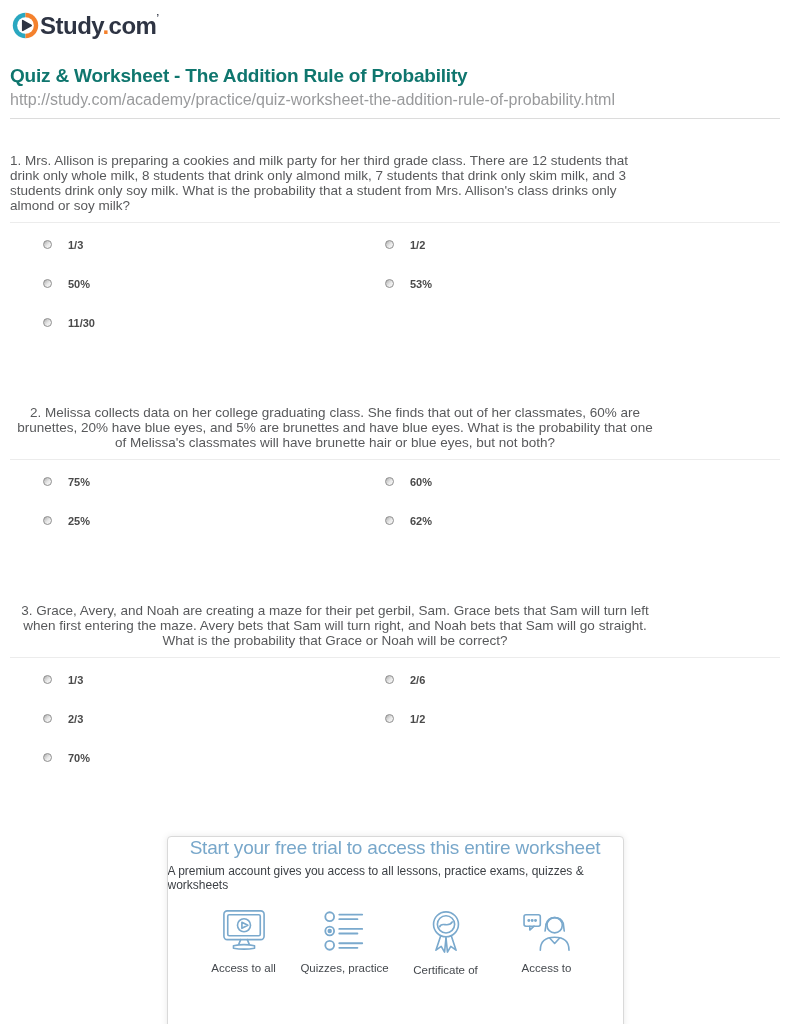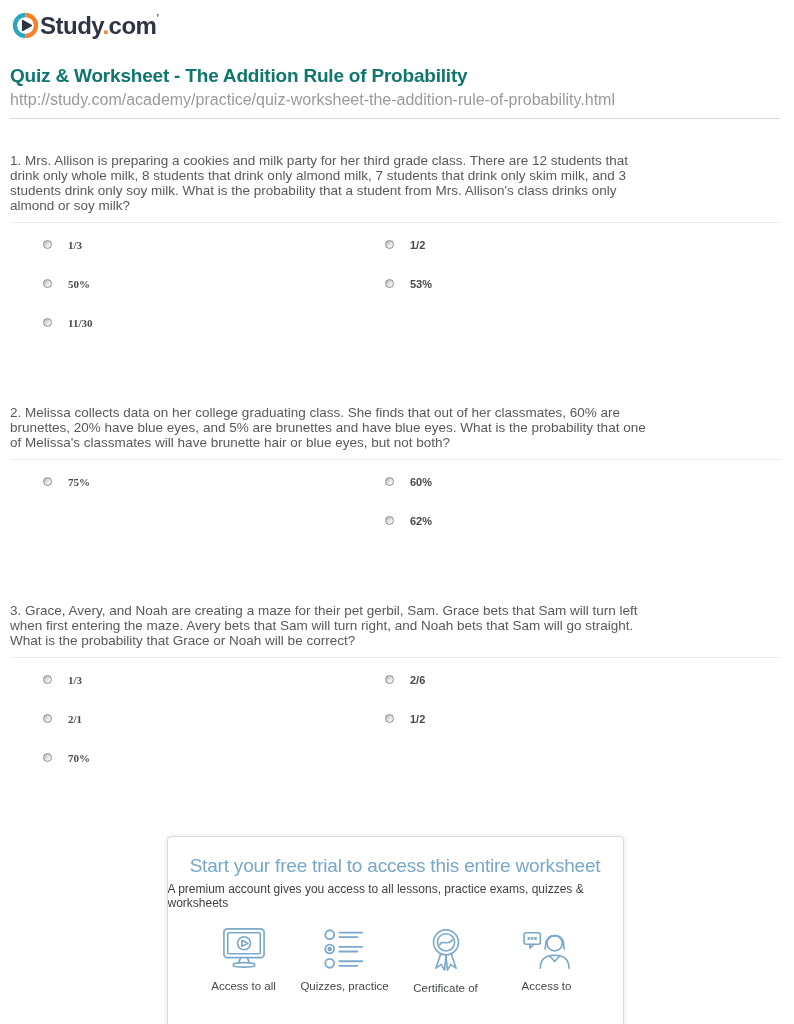--- a/index.html
+++ b/index.html
@@ -17,43 +17,43 @@
   .logo-text .dot { color:#f4812d; }
   .logo-text .tm { font-size:9px; vertical-align:14px; color:#2e3443; letter-spacing:0; }
 
   
   .page-title { margin:26px 0 0 0; font-size:19px; font-weight:700; color:#0f766e; letter-spacing:-0.2px; }
   .page-url { margin-top:4px; font-size:16px; color:#999a9c; }
   .top-rule { border:none; border-top:1px solid #dcdcdc; margin-top:9px; }
 
   
   .question-block { margin-top:34px; }
-  .question-block + .question-block { margin-top:50px; }
+  .question-block + .question-block { margin-top:50px;text-align:center; }
   .question-text { font-size:13.5px; line-height:15px; color:#58595b; max-width:650px; }
   .question-rule { border:none; border-top:1px solid #ececec; margin-top:9px; }
   .opts { display:flex; margin:15px 0 0 33px; }
   .opt-col { display:flex; flex-direction:column; }
-  .opt-col-left { width:342px;font-family:Liberation Serif, serif; }
+  .opt-col-left { width:342px; }
   .opt { display:flex; align-items:center; height:13px; margin-bottom:26px; cursor:pointer; }
   .radio {
     width:9px; height:9px; border-radius:50%;
     border:1px solid #8f8f8f;
     background:linear-gradient(135deg,#aeaeae 0%,#e9e9e9 55%,#fbfbfb 100%);
     flex:0 0 auto;
   }
   .opt-label { margin-left:16px; font-size:11px; font-weight:700; color:#4a4a4a; }
 
   
   .promo-box {
     width:457px; height:200px; margin:46px auto 0;
     background:#fff; border:1px solid #d9d9d9; border-radius:4px;
     box-shadow:0 0 7px rgba(0,0,0,0.09);
     display:flex; flex-direction:column; overflow:hidden;
   }
-  .promo-heading { margin-top:18px; text-align:center; font-size:19px; color:#78a7ca; letter-spacing:-0.2px; }
+  .promo-heading { text-align:center; font-size:19px; color:#78a7ca; letter-spacing:-0.2px; }
   .promo-sub { margin-top:5px; text-align:left; font-size:12px; color:#3d4146; }
   .features { display:flex; justify-content:space-between; padding:0 28px; margin-top:17px; }
   .feature { width:96px; display:flex; flex-direction:column; align-items:center; }
   .feature svg { display:block; }
   .feature-label { margin-top:8px; text-align:center; font-size:11.5px; line-height:15px; color:#44484d; }
 </style>
 </head>
 <body>
 
 <div class="page">
@@ -107,20 +107,24 @@
 
   <div class="question-block">
     <div class="question-text">2. Melissa collects data on her college graduating class. She finds that out of her classmates, 60% are brunettes, 20% have blue eyes, and 5% are brunettes and have blue eyes. What is the probability that one of Melissa's classmates will have brunette hair or blue eyes, but not both?</div>
     <hr class="question-rule">
     <div class="opts">
       <div class="opt-col opt-col-left">
         <div class="opt">
             <span class="radio"></span>
             <span class="opt-label">75%</span>
           </div>
+        <div class="opt">
+            <span class="radio"></span>
+            <span class="opt-label">25%</span>
+          </div>
       </div>
       <div class="opt-col">
         <div class="opt">
             <span class="radio"></span>
             <span class="opt-label">60%</span>
           </div>
         <div class="opt">
             <span class="radio"></span>
             <span class="opt-label">62%</span>
           </div>
@@ -132,21 +136,21 @@
     <div class="question-text">3. Grace, Avery, and Noah are creating a maze for their pet gerbil, Sam. Grace bets that Sam will turn left when first entering the maze. Avery bets that Sam will turn right, and Noah bets that Sam will go straight. What is the probability that Grace or Noah will be correct?</div>
     <hr class="question-rule">
     <div class="opts">
       <div class="opt-col opt-col-left">
         <div class="opt">
             <span class="radio"></span>
             <span class="opt-label">1/3</span>
           </div>
         <div class="opt">
             <span class="radio"></span>
-            <span class="opt-label">2/1</span>
+            <span class="opt-label">2/3</span>
           </div>
         <div class="opt">
             <span class="radio"></span>
             <span class="opt-label">70%</span>
           </div>
       </div>
       <div class="opt-col">
         <div class="opt">
             <span class="radio"></span>
             <span class="opt-label">2/6</span>

